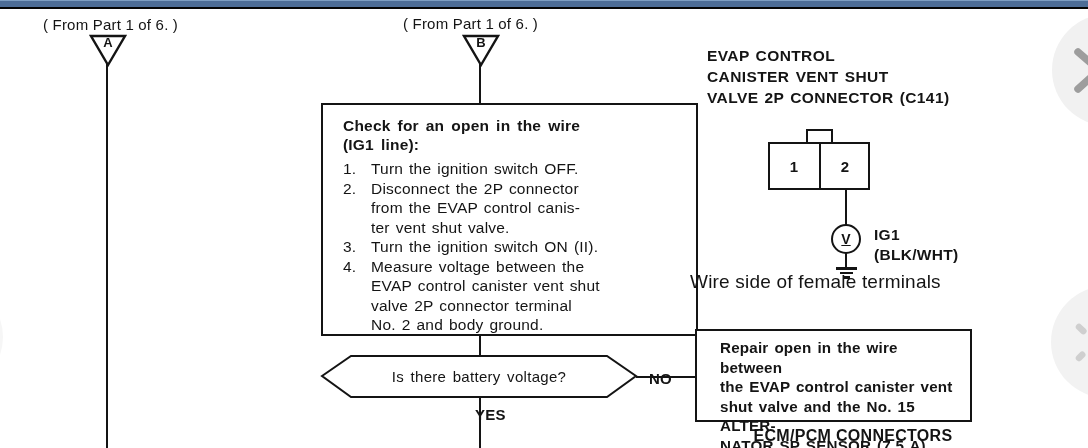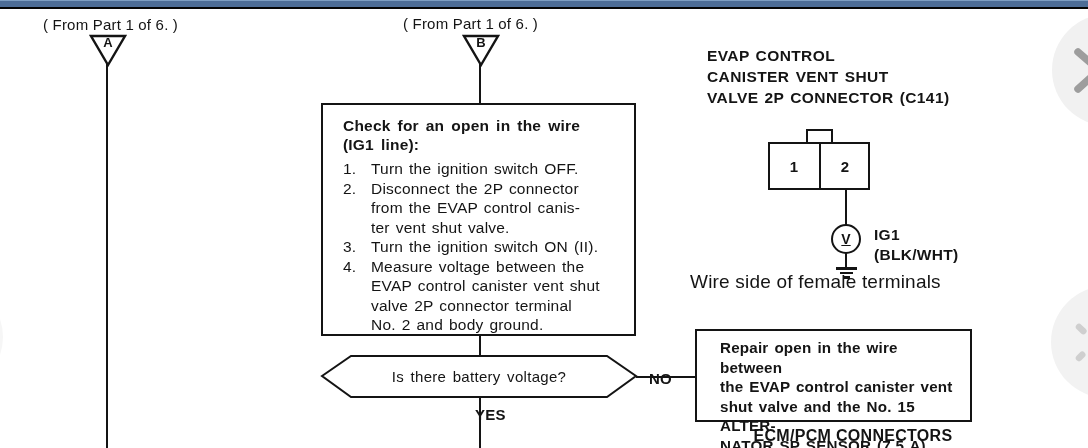--- a/index.html
+++ b/index.html
@@ -29,21 +29,21 @@
   
   .tri { position: absolute; width: 38px; height: 33px; }
   .tri svg { position: absolute; left: 0; top: 0; }
   .tri .tletter {
     position: absolute; left: 0; top: 1px; width: 100%;
     text-align: center; font-size: 13px; font-weight: bold;
   }
 
   
   .checkbox-node {
-    position: absolute; left: 321px; top: 103px; width: 315px; height: 233px;
+    position: absolute; left: 321px; top: 103px; width: 377px; height: 233px;
     border: 2.5px solid #141414; background: #fff;
     padding: 11px 0 0 20px;
   }
   .checkbox-title {
     font-size: 15.5px; font-weight: bold; line-height: 19px;
     word-spacing: 2.5px; letter-spacing: .2px;
   }
   .steps { margin-top: 5px; }
   .step { display: flex; font-size: 15.5px; line-height: 19.5px; letter-spacing: .2px; word-spacing: 1.5px; }
   .step .num { width: 28px; flex: 0 0 28px; }

